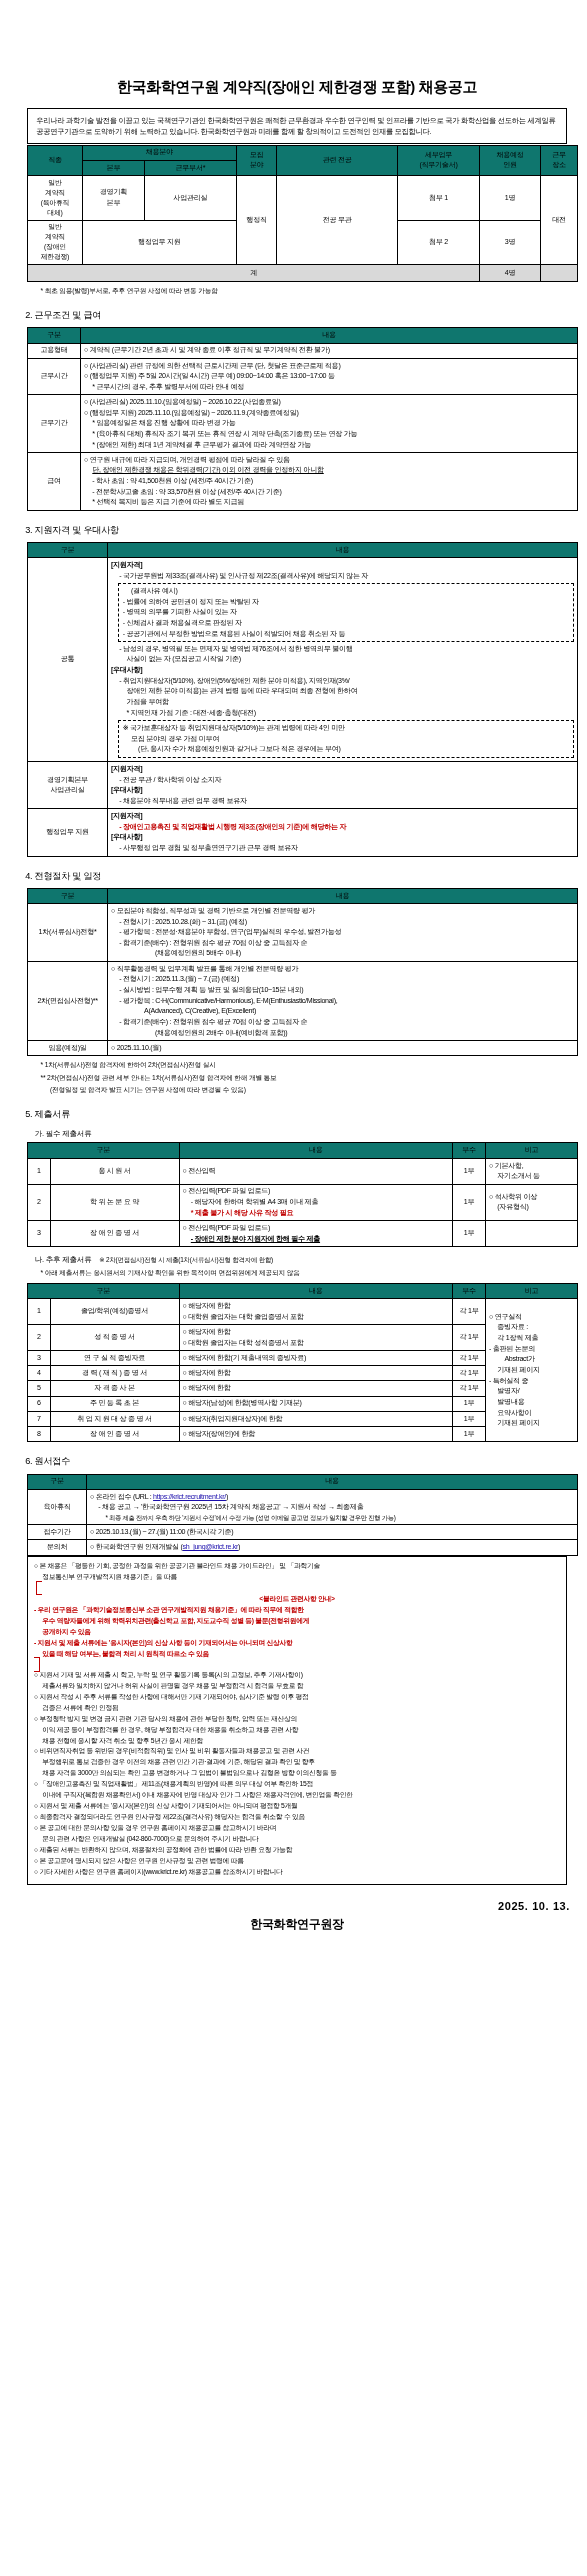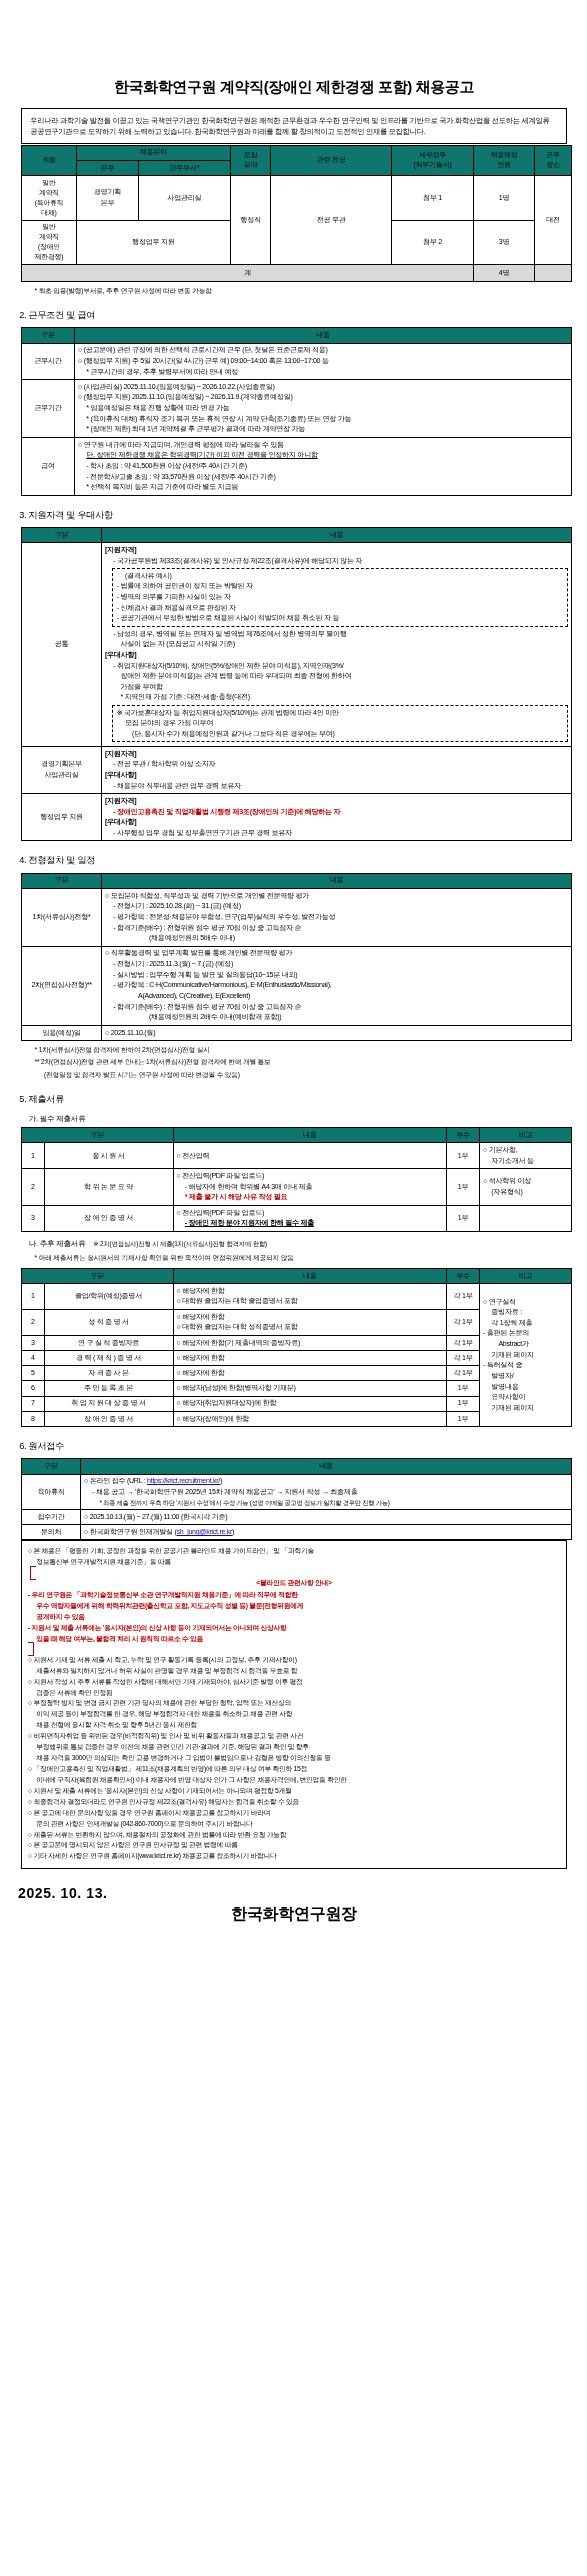--- a/index.html
+++ b/index.html
@@ -9,21 +9,21 @@
   }
   body {
     font-family: "Liberation Sans", "DejaVu Sans", sans-serif;
     color: #000000;
     width: 588px;
   }
   .page {
     width: 588px;
     min-height: 2576px;
     box-sizing: border-box;
-    padding: 25px 18px 18px 18px;
+    padding: 25px 18px 18px 24px;
     position: relative;
   }
 
   
   .doc-title {
     text-align: center;
     font-size: 15px;
     font-weight: bold;
     letter-spacing: -0.4px;
     margin: 53px 0 10.7px 0;
@@ -146,29 +146,29 @@
     color: #c00000;
     font-weight: bold;
     text-align: center;
     display: block;
     margin-bottom: 1.2px;
   }
   .redbox .item { color: #c00000; font-weight: bold; }
 
   
   .footer-date {
-    text-align: left;
-    font-size: 14px;
+    text-align: right;
+    font-size: 11px;
     font-weight: bold;
     letter-spacing: 0.6px;
     margin: 15.4px 0 3.6px 0;
   }
   .footer-org {
     text-align: center;
-    font-size: 16px;
+    font-size: 12px;
     font-weight: bold;
     letter-spacing: -0.3px;
     margin: 0 0 12px 0;
   }
 </style>
 </head>
 <body>
 
 <div class="page">
 
@@ -265,23 +265,29 @@
         <col>
       </colgroup>
     <thead>
       <tr>
         <th class="c">구분</th>
         <th class="c">내용</th>
       </tr>
     </thead>
     <tbody>
       <tr>
+        <td class="c">고용형태</td>
+        <td class="l cell-block">
+          <span class="ln">○ 계약직 (근무기간 2년 초과 시 및 계약 종료 이후 정규직 및 무기계약직 전환 불가)</span>
+        </td>
+      </tr>
+      <tr>
         <td class="c">근무시간</td>
         <td class="l cell-block">
-          <span class="ln">○ (공고문에) 관련 규정에 의한 선택적 근로시간제 근무 (단, 첫달은 표준근로제 적용)</span>
+          <span class="ln">○ (사업관리실) 관련 규정에 의한 선택적 근로시간제 근무 (단, 첫달은 표준근로제 적용)</span>
           <span class="ln">○ (행정업무 지원) 주 5일 20시간(일 4시간) 근무 예) 09:00~14:00 혹은 13:00~17:00 등</span>
           <span class="ln ind1">* 근무시간의 경우, 추후 발령부서에 따라 안내 예정</span>
         </td>
       </tr>
       <tr>
         <td class="c">근무기간</td>
         <td class="l cell-block">
           <span class="ln">○ (사업관리실) 2025.11.10.(임용예정일) ~ 2026.10.22.(사업종료일)</span>
           <span class="ln">○ (행정업무 지원) 2025.11.10.(임용예정일) ~ 2026.11.9.(계약종료예정일)</span>
           <span class="ln ind1">* 임용예정일은 채용 진행 상황에 따라 변경 가능</span>

